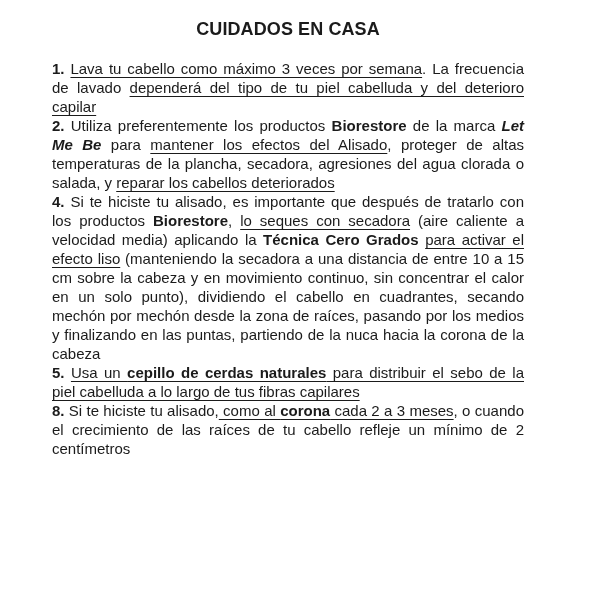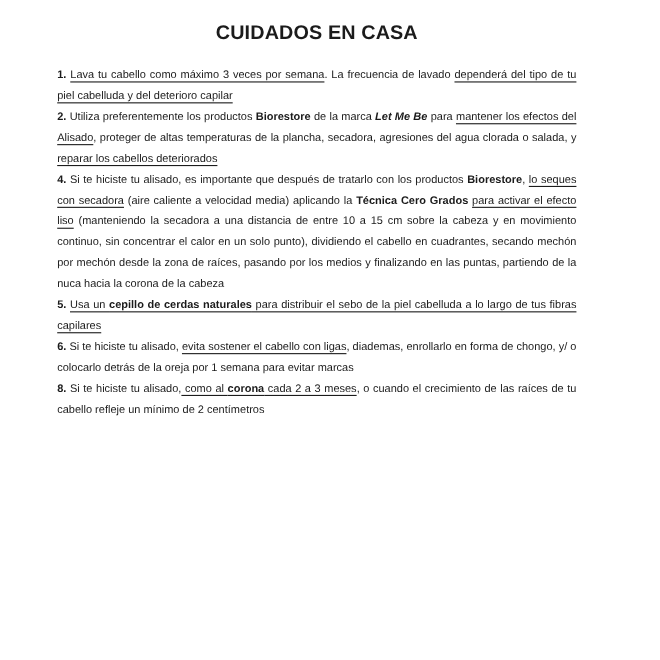--- a/index.html
+++ b/index.html
@@ -26,21 +26,21 @@
   .title, .subtitle {
     margin: 0;
     font-size: 18px;
     line-height: 26px;
     font-weight: 700;
     text-align: center;
     letter-spacing: 0.1px;
   }
   .content p.item {
     margin: 0;
-    font-size: 10px;
+    font-size: 15px;
     line-height: 19px;
     text-align: justify;
   }
   .b { font-weight: 700; }
   .i { font-style: italic; }
   .u {
     text-decoration: underline;
     text-decoration-thickness: 1.2px;
     text-underline-offset: 2.6px;
   }
@@ -50,16 +50,15 @@
 
 <div class="page">
   <div class="heading">
     <h1 class="title">CUIDADOS EN CASA</h1>
   </div>
   <div class="content" id="content">
       <p class="item"><span class="b">1.</span><span class=""> </span><span class="u">Lava tu cabello como máximo 3 veces por semana</span><span class="">. La frecuencia de lavado </span><span class="u">dependerá del tipo de tu piel cabelluda y del deterioro capilar</span></p>
       <p class="item"><span class="b">2.</span><span class=""> Utiliza preferentemente los productos </span><span class="b">Biorestore</span><span class=""> de la marca </span><span class="b i">Let Me Be</span><span class=""> para </span><span class="u">mantener los efectos del Alisado</span><span class="">, proteger de altas temperaturas de la plancha, secadora, agresiones del agua clorada o salada, y </span><span class="u">reparar los cabellos deteriorados</span></p>
       <p class="item"><span class="b">4.</span><span class=""> Si te hiciste tu alisado, es importante que después de tratarlo con los productos </span><span class="b">Biorestore</span><span class="">, </span><span class="u">lo seques con secadora</span><span class=""> (aire caliente a velocidad media) aplicando la </span><span class="b">Técnica Cero Grados</span><span class=""> </span><span class="u">para activar el efecto liso</span><span class=""> (manteniendo la secadora a una distancia de entre 10 a 15 cm sobre la cabeza y en movimiento continuo, sin concentrar el calor en un solo punto), dividiendo el cabello en cuadrantes, secando mechón por mechón desde la zona de raíces, pasando por los medios y finalizando en las puntas, partiendo de la nuca hacia la corona de la cabeza</span></p>
       <p class="item"><span class="b">5.</span><span class=""> </span><span class="u">Usa un </span><span class="b u">cepillo de cerdas naturales</span><span class="u"> para distribuir el sebo de la piel cabelluda a lo largo de tus fibras capilares</span></p>
-      <p class="item"><span class="b">6.</span><span class=""> Si te hiciste tu alisado, </span><span class="u">evita sostener el cabello con ligas</span><span class="">, diademas, enrollarlo en forma de chongo, y/ o colocarlo detrás de la oreja por 1 semana para evitar marcas</span></p>
       <p class="item"><span class="b">8.</span><span class=""> Si te hiciste tu alisado,</span><span class="u"> como al </span><span class="b u">corona</span><span class="u"> cada 2 a 3 meses</span><span class="">, o cuando el crecimiento de las raíces de tu cabello refleje un mínimo de 2 centímetros</span></p>
     </div>
 </div>
 
 </body></html>

